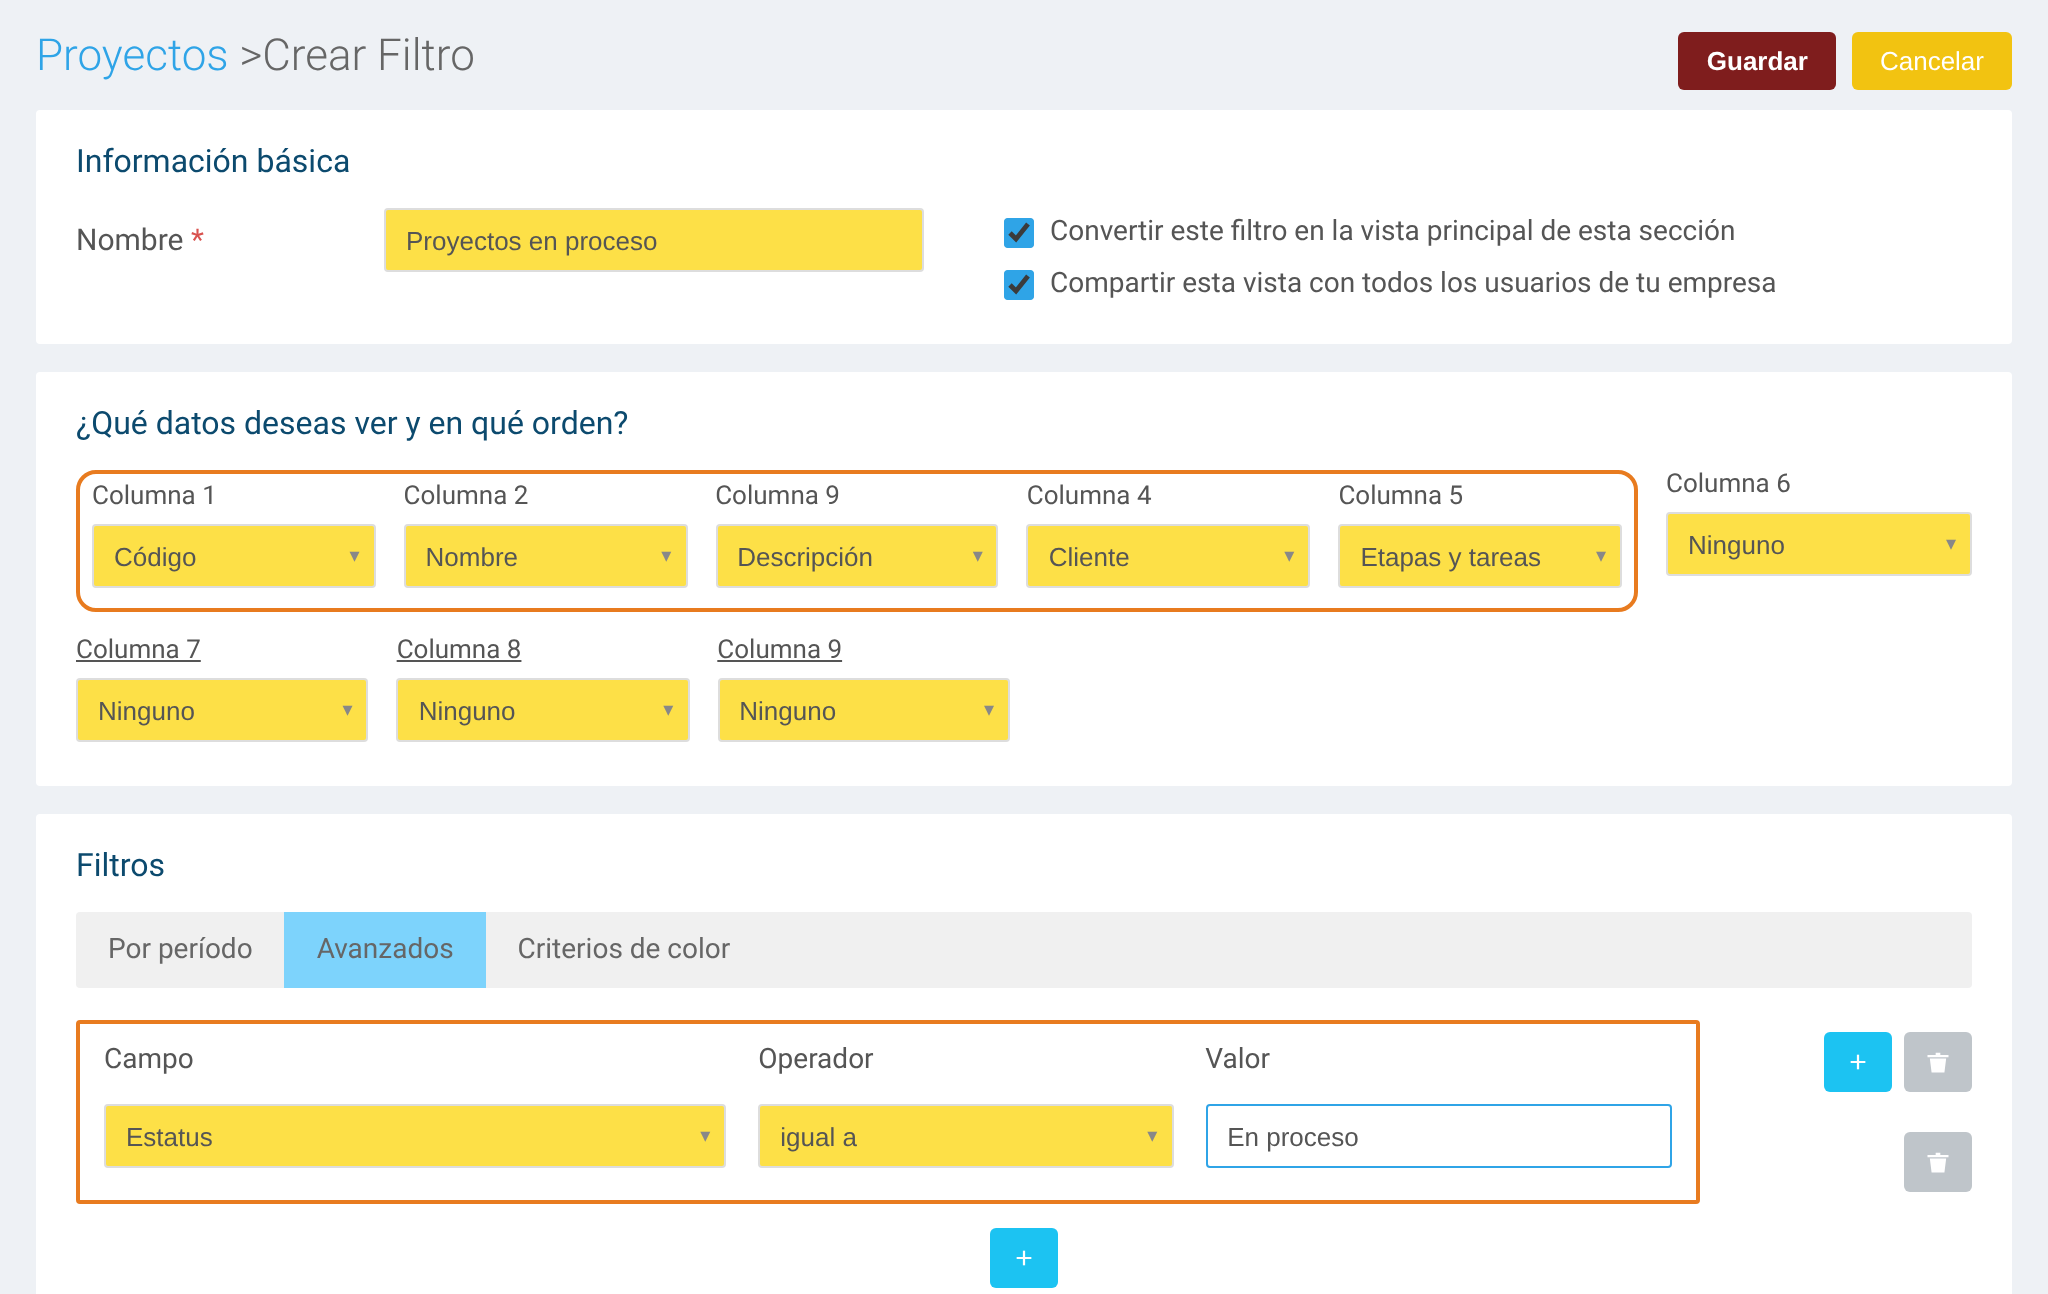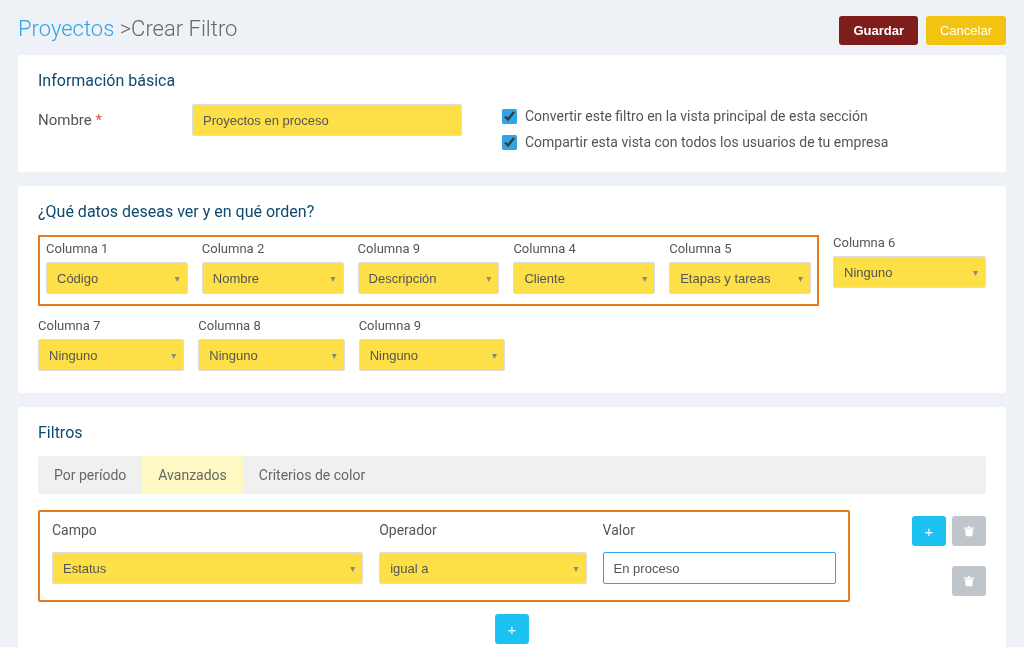--- a/index.html
+++ b/index.html
@@ -48,32 +48,32 @@
   .check input { width:15px; height:15px; accent-color:#2fa4e7; }
   .col-item { display: flex; flex-direction: column; gap: 6px; }
   .col-label { font-size: 13px; color: #555; }
   .select { width: 100%; appearance: none; -webkit-appearance:none; position:relative; }
   .sel-wrap { position: relative; }
   .sel-wrap::after {
     content: "▾"; position: absolute; right: 8px; top: 50%; transform: translateY(-50%);
     color: #888; font-size: 10px; pointer-events: none;
   }
   .highlight-box {
-    border: 2px solid #e87b1f; padding: 4px 6px 10px 6px; border-radius: 0;
+    border: 2px solid #e87b1f; padding: 4px 6px 10px 6px; border-radius: 10px;
   }
   .cols-highlight {
     display: grid; grid-template-columns: repeat(5, 1fr); gap: 10px 14px;
   }
   .cols-row2 {
     margin-top: 12px;
-    display: grid; grid-template-columns: repeat(6, 1fr); gap: 10px 14px;
+    display: grid; grid-template-columns: repeat(6, 1fr); gap: 10px 14px; text-decoration: underline;
   }
   .tabs { display: flex; background:#f0f0f0; border-radius:2px; margin-bottom:16px; }
   .tab { padding: 11px 16px; font-size:14px; color:#666; cursor:pointer; }
-  .tab.active { background:#fef9c3; }
+  .tab.active { background:#7dd3fc; }
   .filter-area { position: relative; }
   .row-actions { display:flex; gap:6px; justify-content:flex-end; }
   .icon-btn {
     width:34px; height:30px; border:none; border-radius:3px; color:#fff;
     display:flex; align-items:center; justify-content:center; cursor:pointer;
     font-size:15px;
   }
   .icon-btn.add { background:#1cc3f2; }
   .icon-btn.del { background:#bfc5ca; }
   .filter-highlight {

